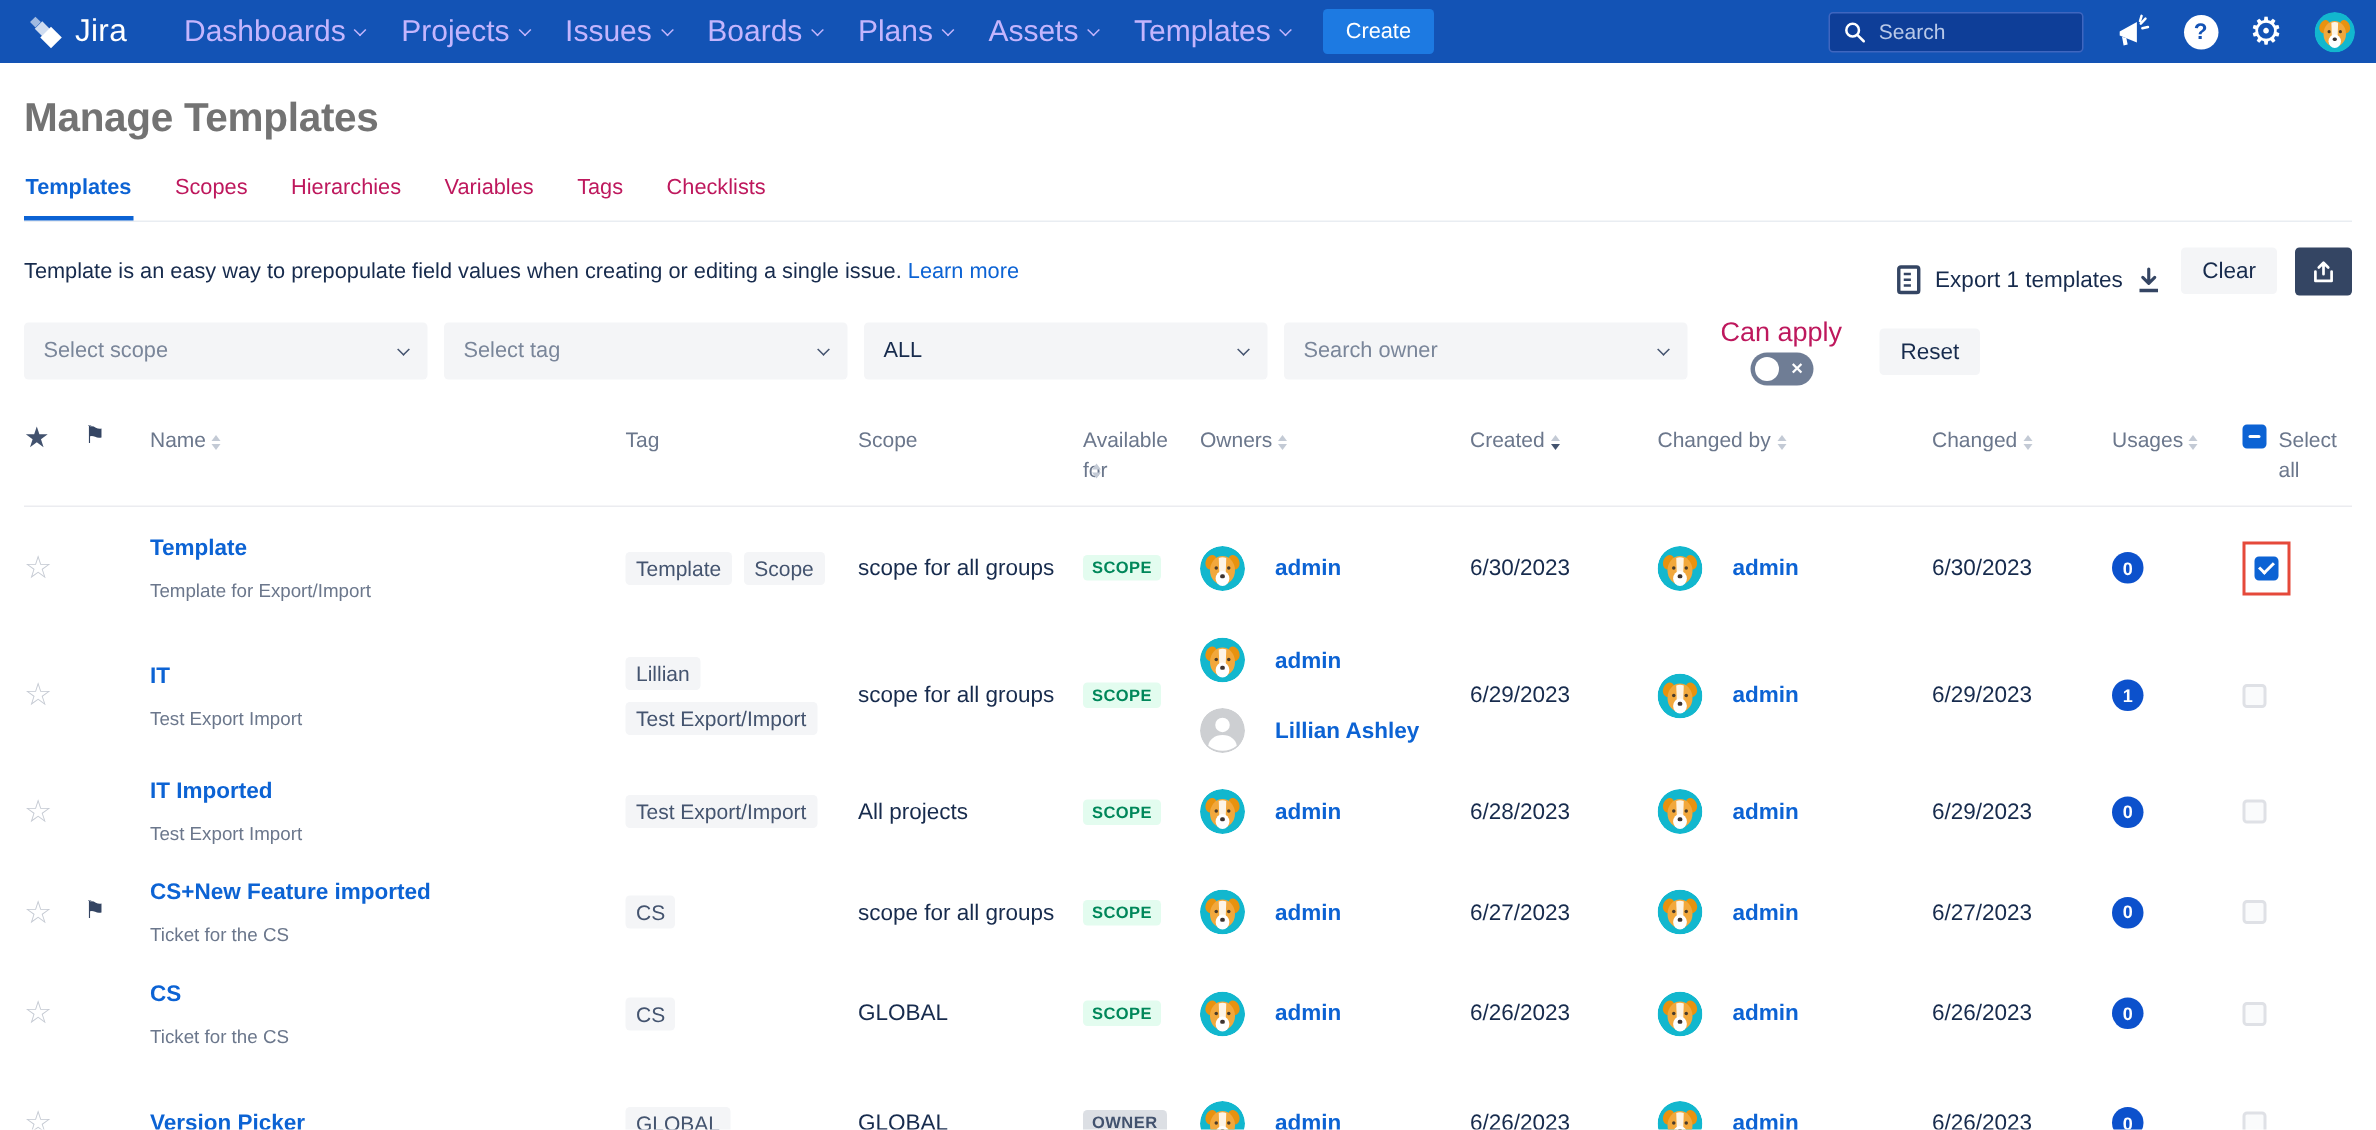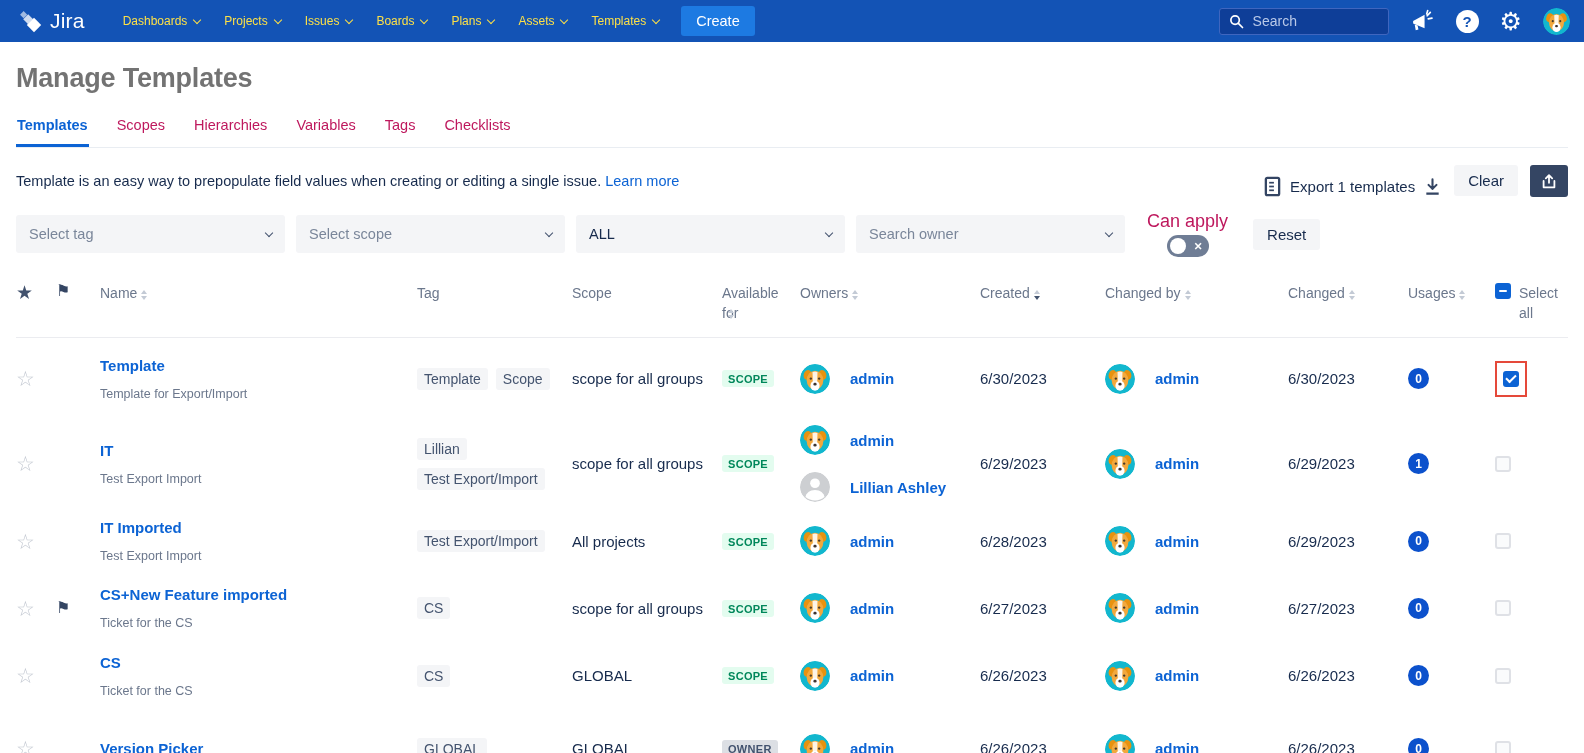--- a/index.html
+++ b/index.html
@@ -7,21 +7,21 @@
   body {
     font-family: "Liberation Sans", sans-serif;
     background:#fff; color:#172B4D;
   }
 
   
   .navbar { height:42px; background:#1353B5; display:flex; align-items:center; padding:0 14px; }
   .brand { display:flex; align-items:center; gap:7px; color:#fff; margin:0 26px 0 4px; cursor:pointer; }
   .brand-text { font-size:21px; color:#fff; letter-spacing:.2px; }
   .nav-menu { display:flex; align-items:center; height:42px; }
-  .nav-item { color:#fde047; font-size:12px; padding:0 12px; height:42px; display:flex; align-items:center; gap:7px; cursor:pointer; white-space:nowrap; }
+  .nav-item { color:#c4b5fd; font-size:20px; padding:0 12px; height:42px; display:flex; align-items:center; gap:7px; cursor:pointer; white-space:nowrap; }
   .chev { width:6px; height:6px; border-right:1.6px solid currentColor; border-bottom:1.6px solid currentColor; transform:rotate(45deg); margin-top:-3px; display:inline-block; }
   .create-btn { background:#1D7AE2; color:#fff; border:none; font-family:inherit; font-size:14.5px; padding:7px 15px; border-radius:3px; margin-left:10px; cursor:pointer; }
   .nav-right { margin-left:auto; display:flex; align-items:center; gap:21px; }
   .search-box { display:flex; align-items:center; gap:9px; background:#0E3E98; border:1px solid #3F66BF; border-radius:3px; width:170px; height:27px; padding:0 9px; }
   .search-box input { background:transparent; border:none; outline:none; color:#fff; font-family:inherit; font-size:14px; width:120px; }
   .search-box input::placeholder { color:#B9C9E8; }
   .help-icon { width:23px; height:23px; border-radius:50%; background:#fff; color:#1353B5; font-size:15px; font-weight:700; display:flex; align-items:center; justify-content:center; cursor:pointer; }
   .gear-icon { color:#fff; font-size:25px; line-height:1; cursor:pointer; }
   .nav-avatar { width:27px; height:27px; border-radius:50%; overflow:hidden; cursor:pointer; display:flex; }
 
@@ -210,25 +210,25 @@
         <svg width="18" height="18" viewBox="0 0 20 20">
           <path d="M10 12V3.5M10 3.5L6.5 7M10 3.5L13.5 7" stroke="#fff" stroke-width="2" fill="none" stroke-linecap="round"></path>
           <path d="M4 10v7h12v-7" stroke="#fff" stroke-width="2" fill="none" stroke-linecap="round" stroke-linejoin="round"></path>
         </svg>
       </button>
     </div>
   </div>
 
   <div class="filters">
     <div class="f-field">
+      <span>Select scope</span>
+      <i class="chev"></i>
+    </div>
+    <div class="f-field">
       <span>Select tag</span>
-      <i class="chev"></i>
-    </div>
-    <div class="f-field">
-      <span>Select scope</span>
       <i class="chev"></i>
     </div>
     <div class="f-field">
       <span class="f-value">ALL</span>
       <i class="chev"></i>
     </div>
     <div class="f-field">
       <span>Search owner</span>
       <i class="chev"></i>
     </div>

